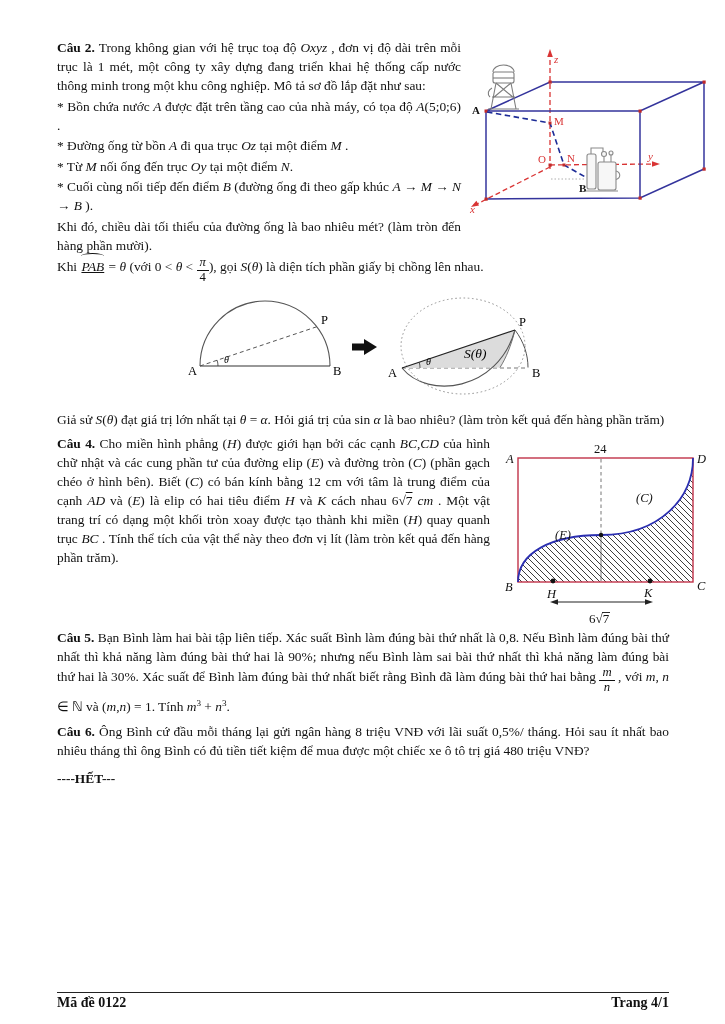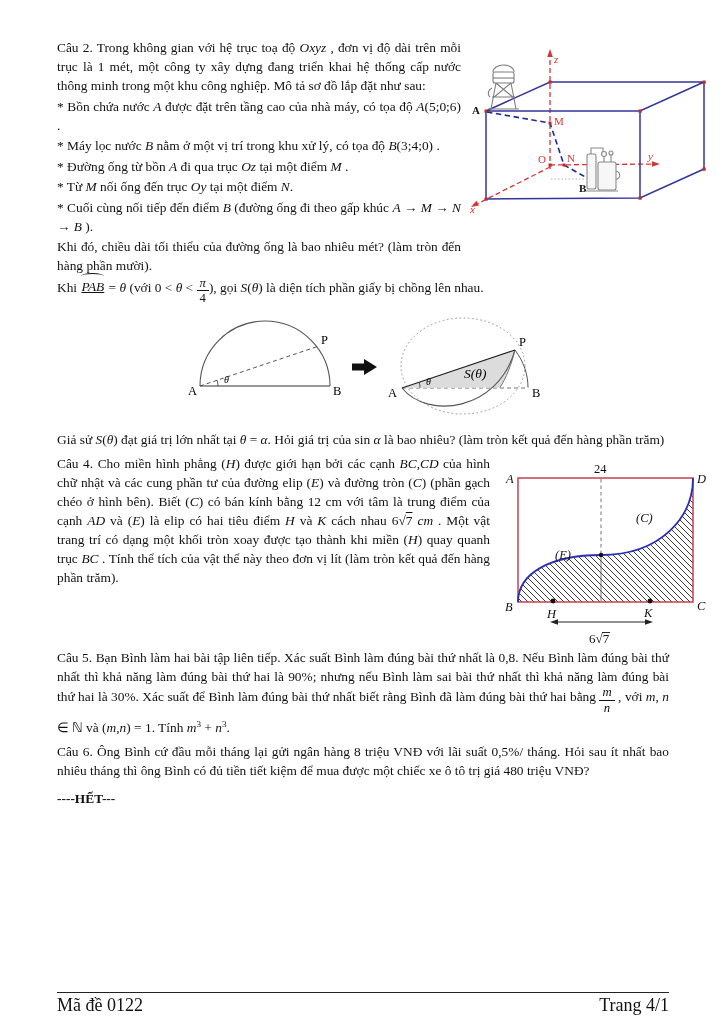--- a/index.html
+++ b/index.html
@@ -1,41 +1,41 @@
 <!DOCTYPE html>
 <html><head>
 <meta charset="utf-8">
 <style>
   html,body { margin:0; padding:0; background:#e8e8e8; }
   .page { position:relative; width:725px; height:1024px; background:#ffffff; margin:0 auto;
           font-family:"Liberation Serif", serif; font-size:13.4px; color:#111; overflow:hidden; }
   .content { position:absolute; left:57px; top:38px; width:612px; }
   .content p { margin:0 0 1.5px 0; line-height:19px; text-align:justify; }
-  b { font-weight:normal; }
+  b { font-weight:bold; }
   i { font-style:italic; }
   sup { font-size:0.68em; }
   .fig1-float { float:right; width:248px; height:206px; margin:0 -48px 2px 8px; position:relative; }
   .fig1-float svg { position:absolute; left:0; top:0; }
   .fig3-float { float:right; width:193px; height:190px; margin:2px -24px 2px 10px; position:relative; }
   .fig3-float svg { position:absolute; left:0; top:0; }
   .fig-row { margin:5px 0 2px 128px; height:118px; }
   .q5 { clear:both; margin-top:13px !important; }
   .q6 { margin-top:5px !important; }
   .het { text-align:center; font-weight:bold; margin-top:9px !important;font-family:Liberation Serif, serif; }
   .frac { display:inline-block; vertical-align:-0.85em; text-align:center; line-height:1.05; font-size:0.95em; }
   .frac .num { display:block; border-bottom:1px solid #111; padding:0 3px 0.5px; }
   .frac .den { display:block; padding-top:0.5px; }
   .hat { position:relative; display:inline-block; padding:0 1px;text-decoration:underline; }
   .hat::before { content:""; position:absolute; left:1px; right:1px; top:-4px; height:5px;
                  border-top:1.2px solid #111; border-radius:50% 50% 0 0; }
   .ovl { text-decoration:overline; }
   svg text { font-family:"Liberation Serif", serif; }
   .footer-line { position:absolute; left:57px; right:56px; top:992px; border-top:1.4px solid #222; }
   .footer-text { position:absolute; left:57px; right:56px; top:995px; display:flex;
-                 justify-content:space-between; font-size:18px; }
+                 justify-content:space-between; font-size:14px;font-weight:bold; }
 </style>
 </head>
 <body>
 
 <div class="page">
   <div class="content">
 
     <div>
       <div class="fig1-float">
         <svg viewBox="418 36 300 206" width="300" height="206">
@@ -104,21 +104,20 @@
             <text x="516" y="160" fill="#d93434">N</text>
             <text x="487" y="161" fill="#d93434">O</text>
             <text x="503" y="61" fill="#d93434" font-style="italic">z</text>
             <text x="597" y="158" fill="#d93434" font-style="italic">y</text>
             <text x="419" y="211" fill="#d93434" font-style="italic">x</text>
           </g>
         </svg>
       </div>
       <p><b>Câu 2.</b> Trong không gian với hệ trục toạ độ <i>Oxyz</i> , đơn vị độ dài trên mỗi trục là 1 mét, một công ty xây dựng đang triển khai hệ thống cấp nước thông minh trong một khu công nghiệp. Mô tả sơ đồ lắp đặt như sau:</p>
       <p>* Bồn chứa nước <i>A</i> được đặt trên tầng cao của nhà máy, có tọa độ <i>A</i>(5;0;6) .</p>
-      <p>* Máy lọc nước <i>B</i> nằm ở một vị trí trong khu xử lý, có tọa độ <i>B</i>(3;4;0) .</p>
       <p>* Đường ống từ bồn <i>A</i> đi qua trục <i>Oz</i> tại một điểm <i>M</i> .</p>
       <p>* Từ <i>M</i> nối ống đến trục <i>Oy</i> tại một điểm <i>N</i>.</p>
       <p>* Cuối cùng nối tiếp đến điểm <i>B</i> (đường ống đi theo gấp khúc <i>A</i> → <i>M</i> → <i>N</i> → <i>B</i> ).</p>
       <p>Khi đó, chiều dài tối thiểu của đường ống là bao nhiêu mét? (làm tròn đến hàng phần mười).</p>
     </div>
 
     <div>
       <p>Khi <span class="hat"><i>PAB</i></span> = <i>θ</i> (với 0 &lt; <i>θ</i> &lt; <span class="frac"><span class="num"><i>π</i></span><span class="den">4</span></span>), gọi <i>S</i>(<i>θ</i>) là diện tích phần giấy bị chồng lên nhau.</p>
 
       <div class="fig-row">

